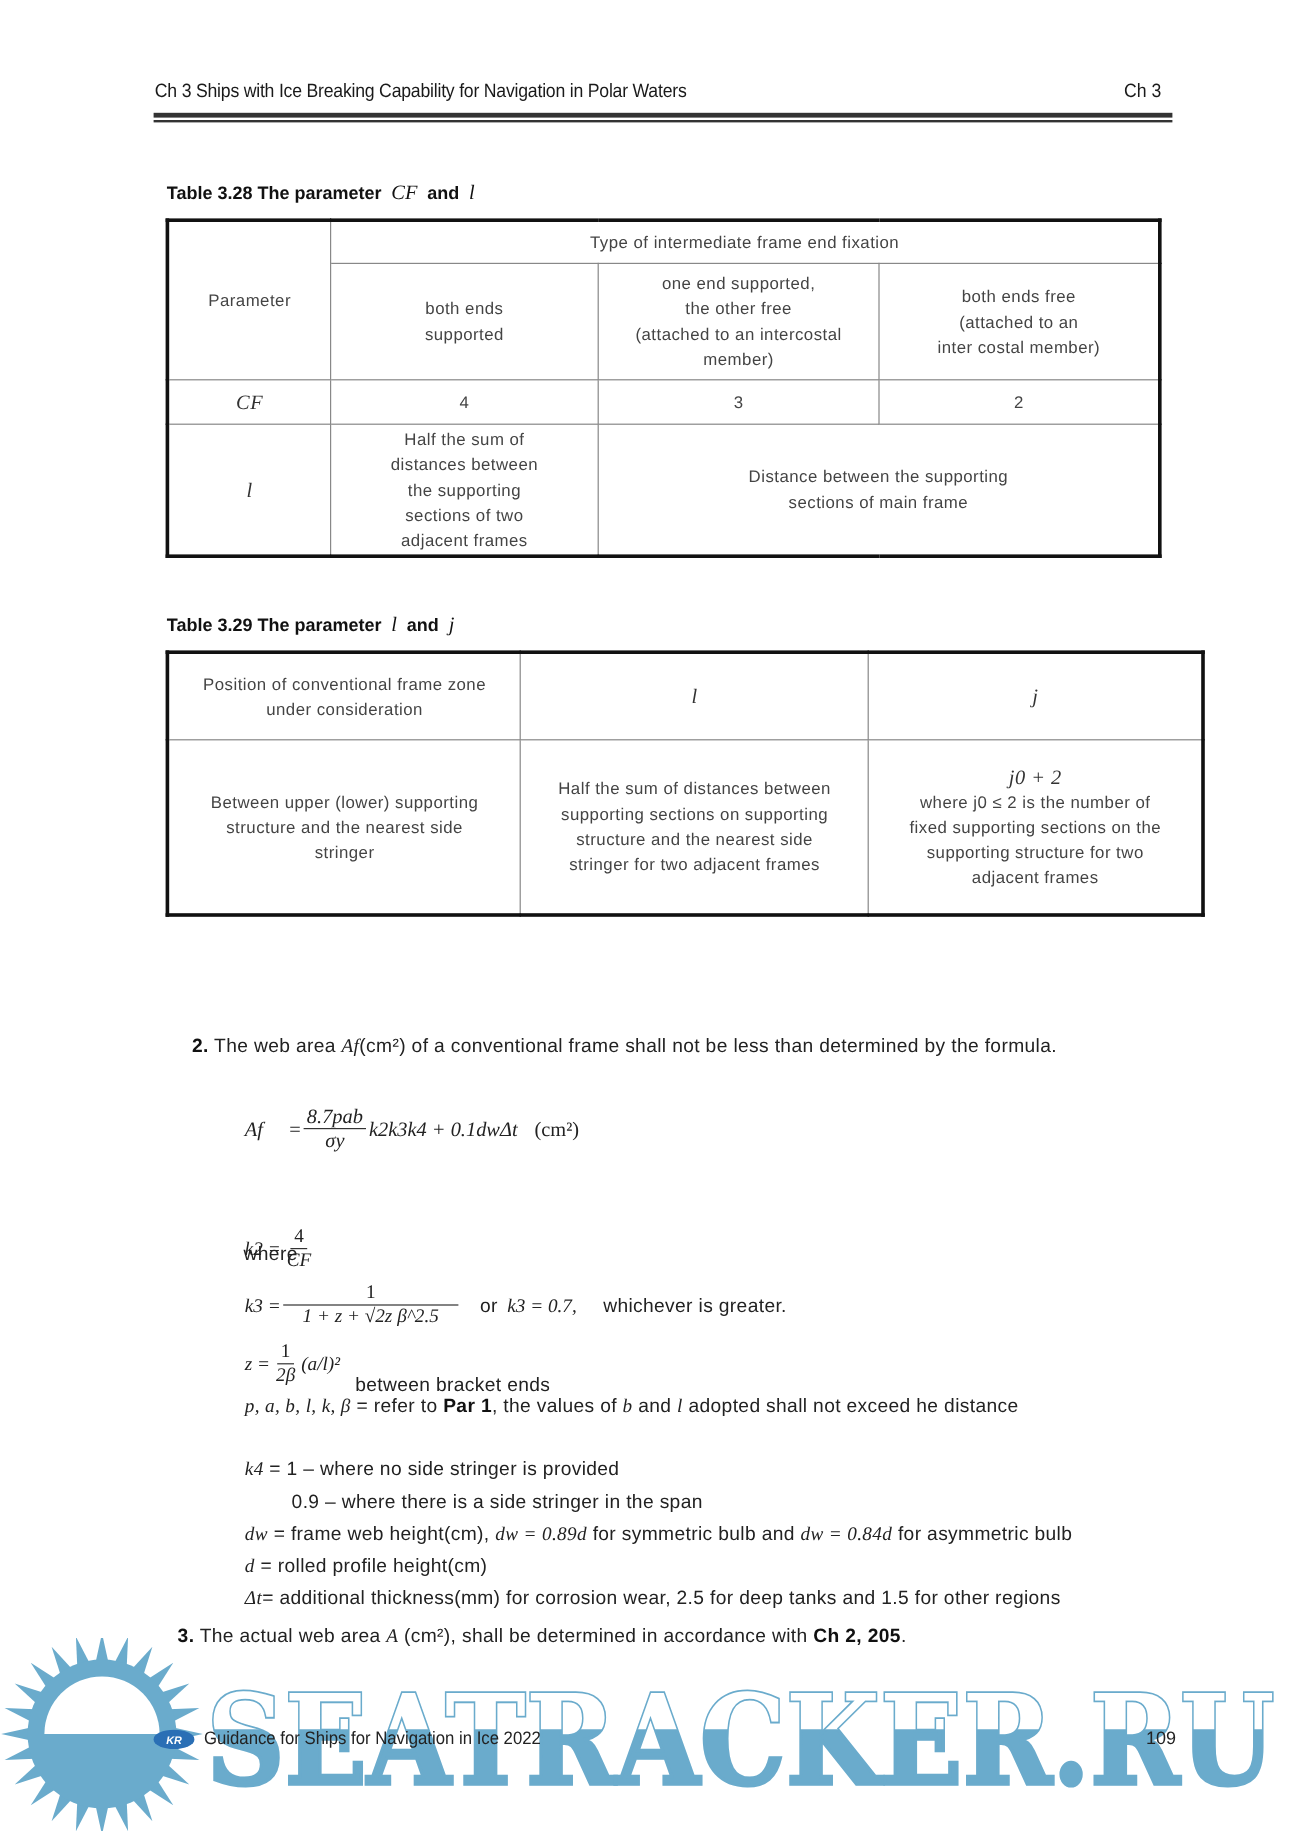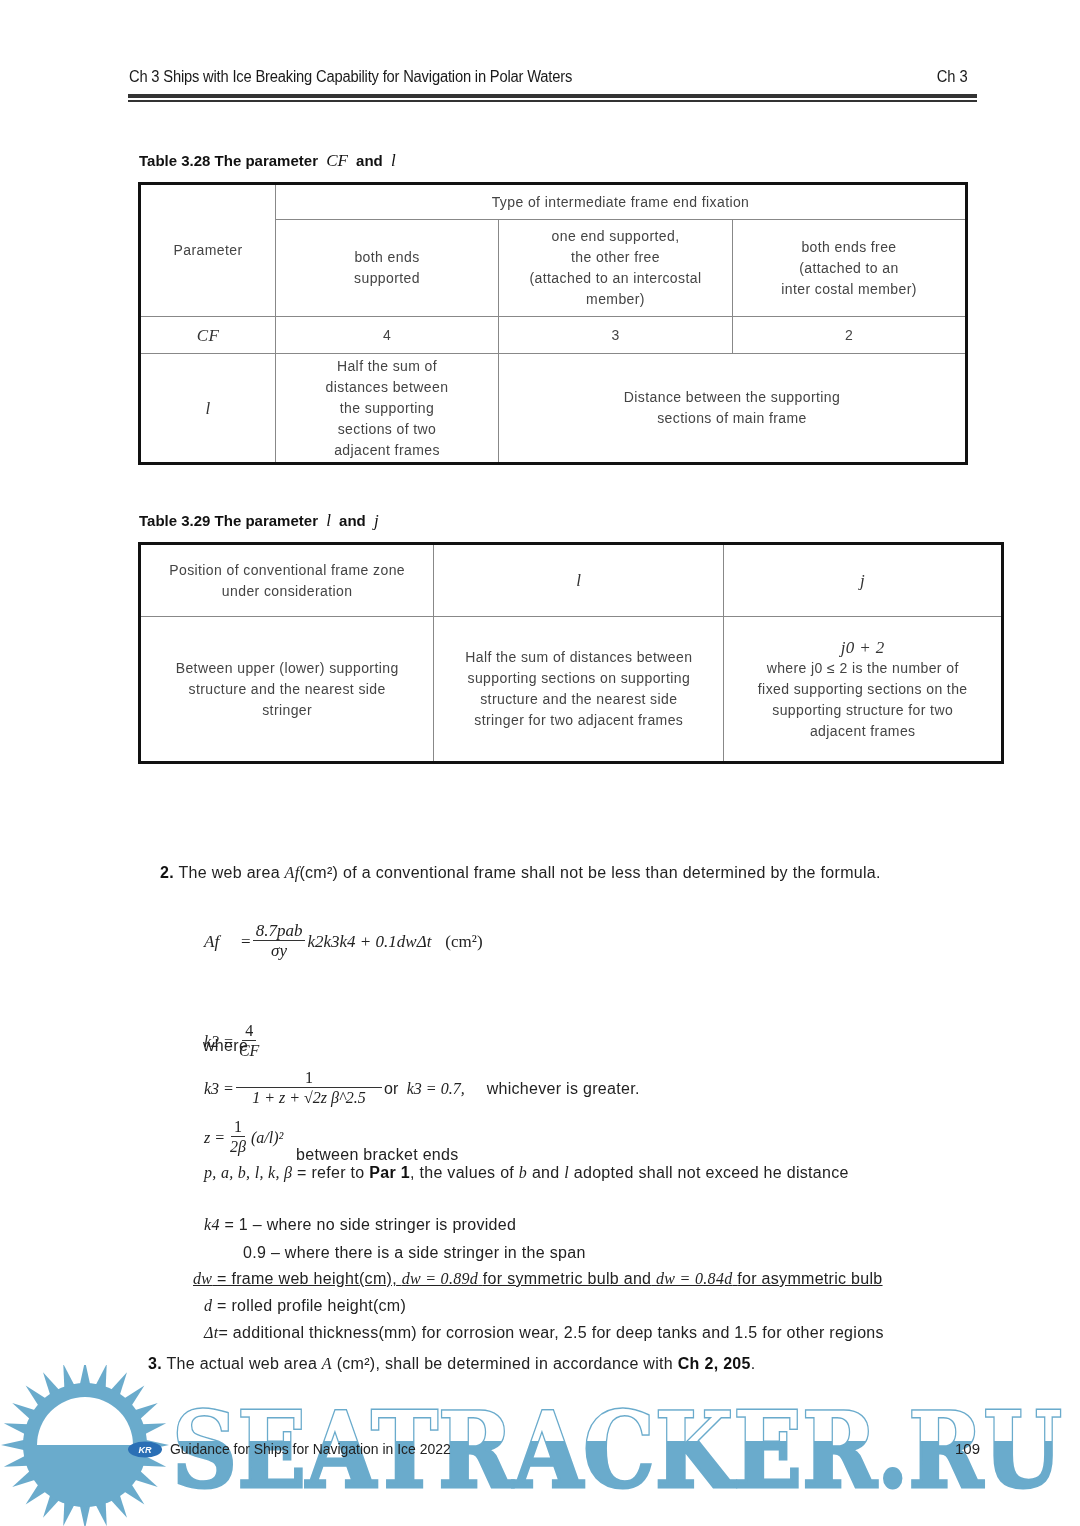--- a/index.html
+++ b/index.html
@@ -178,21 +178,21 @@
     <span class="den mi">CF</span>
   </span>
 </div>
 
 <div class="abs" style="left:204px; top:1069px; font-size:16px; display:flex; align-items:center; color:#222;">
   <span class="mi">k3 =</span>
   <span class="frac">
     <span class="num mr" style="min-width:140px; text-align:center;">1</span>
     <span class="den mi">1 + z + √2z β^2.5</span>
   </span>
-  <span class="body-text" style="margin-left:0;">or</span>
+  <span class="body-text" style="margin-left:16px;">or</span>
   <span class="mi" style="margin-left:8px;">k3 = 0.7,</span>
   <span class="body-text" style="margin-left:22px;">whichever is greater.</span>
 </div>
 
 <div class="abs" style="left:204px; top:1118px; font-size:16px; display:flex; align-items:center; color:#222;">
   <span class="mi">z =</span>
   <span class="frac">
     <span class="num mr">1</span>
     <span class="den mi">2β</span>
   </span>
@@ -209,21 +209,21 @@
   <span>adopted shall not exceed he distance</span>
 </div>
 <div class="abs body-text" style="left:296px; top:1146px;">between bracket ends</div>
 
 <div class="abs body-text" style="left:204px; top:1216px;">
   <span class="mi">k4</span>
   <span>= 1 – where no side stringer is provided</span>
 </div>
 <div class="abs body-text" style="left:243px; top:1244px;">0.9 – where there is a side stringer in the span</div>
 
-<div class="abs body-text" style="left:193px; top:1270px;text-decoration:underline;">
+<div class="abs body-text" style="left:204px; top:1270px;">
   <span class="mi">dw</span>
   <span>= frame web height(cm),</span>
   <span class="mi">dw = 0.89d</span>
   <span>for symmetric bulb and</span>
   <span class="mi">dw = 0.84d</span>
   <span>for asymmetric bulb</span>
 </div>
 
 <div class="abs body-text" style="left:204px; top:1297px;">
   <span class="mi">d</span>

